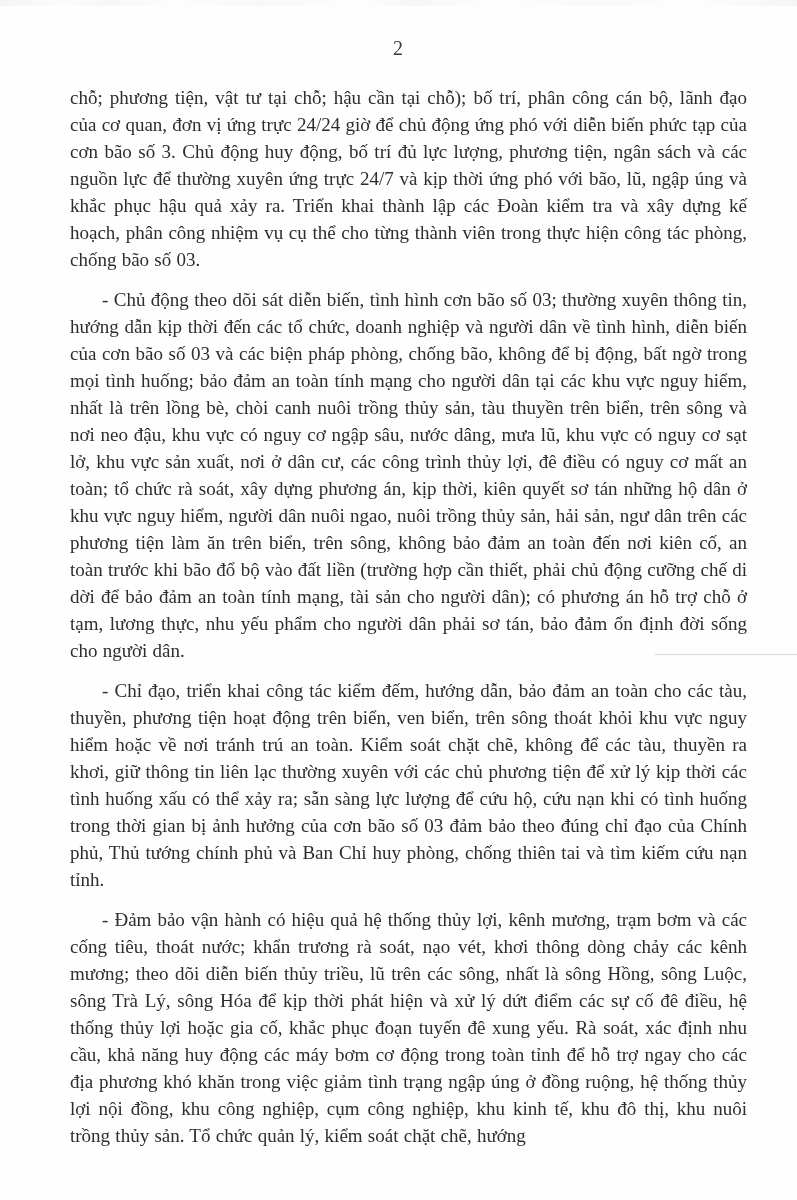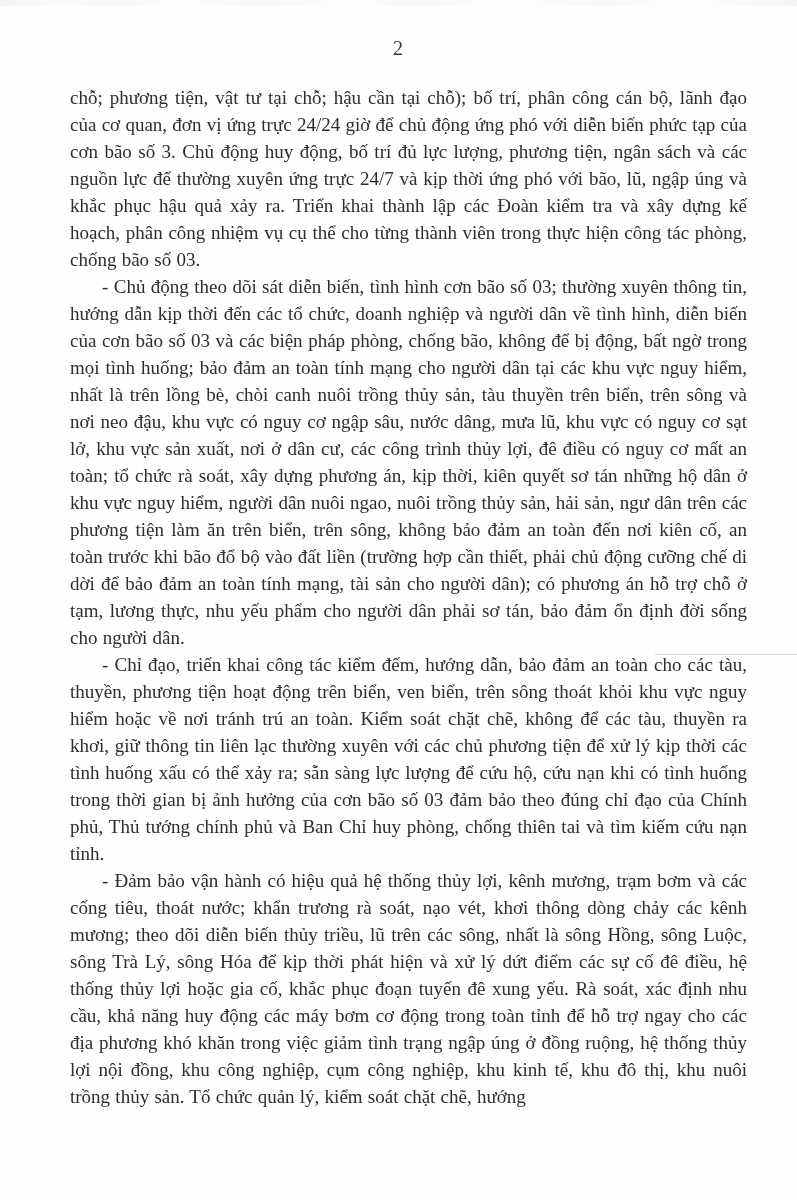--- a/index.html
+++ b/index.html
@@ -52,20 +52,21 @@
     margin: 24px 50px 0 70px; 
     font-size: 19px;
     line-height: 27px;
     text-align: justify;
     word-spacing: 0.5px;
   }
   .content p {
     margin: 0;
   }
   .content p + p {
+    margin-top: 13px;
   }
   .content p.indented {
     text-indent: 32px;
   }
 </style>
 </head>
 <body>
 
 <div class="page">
 

